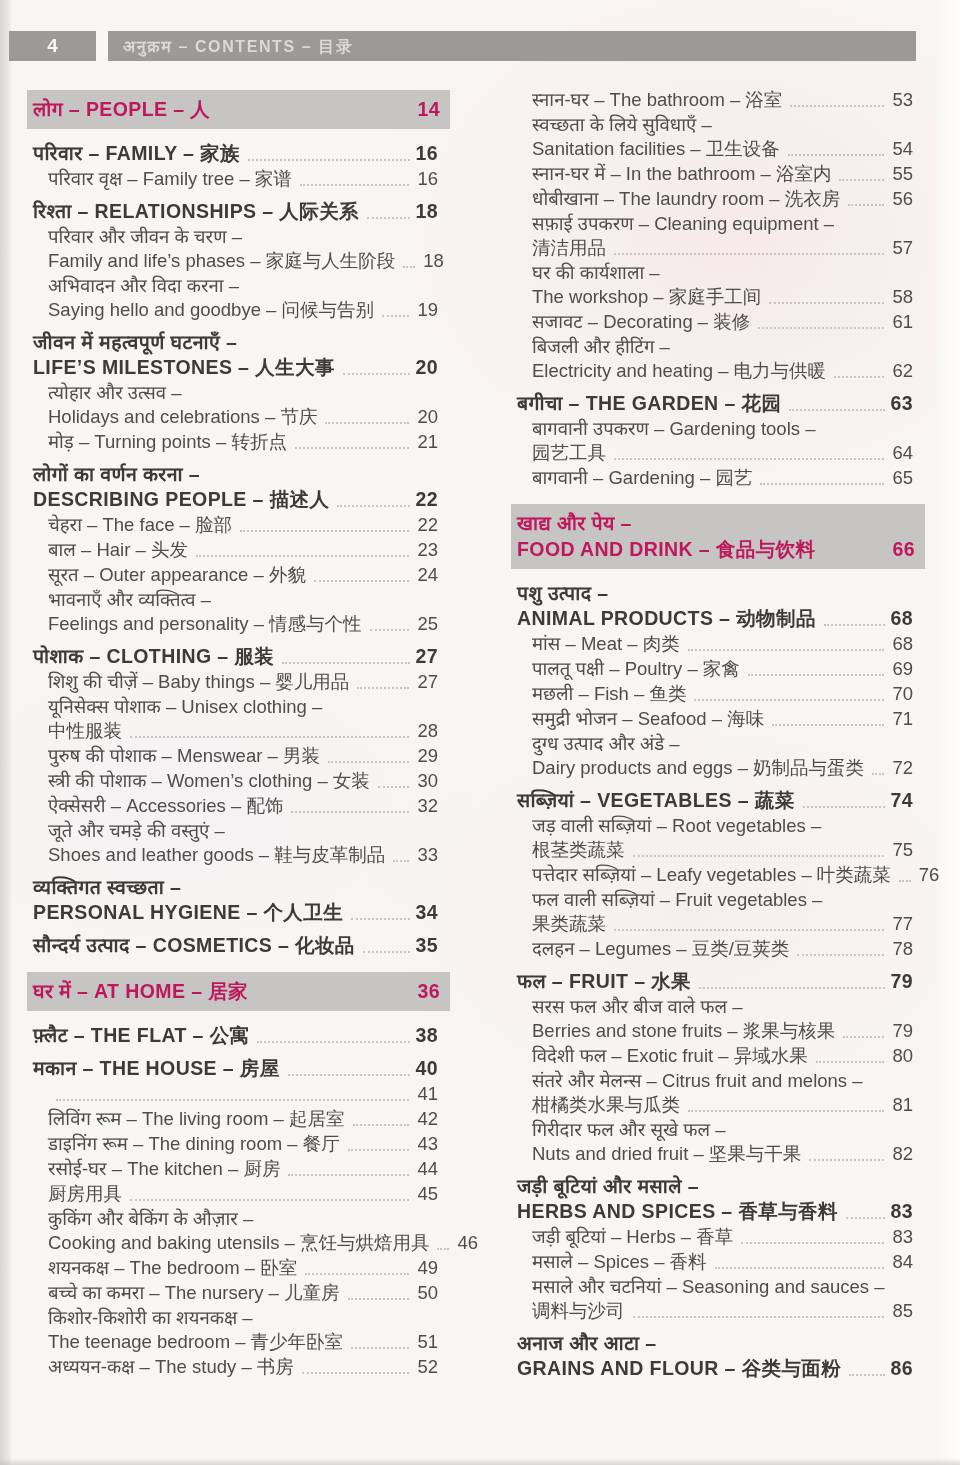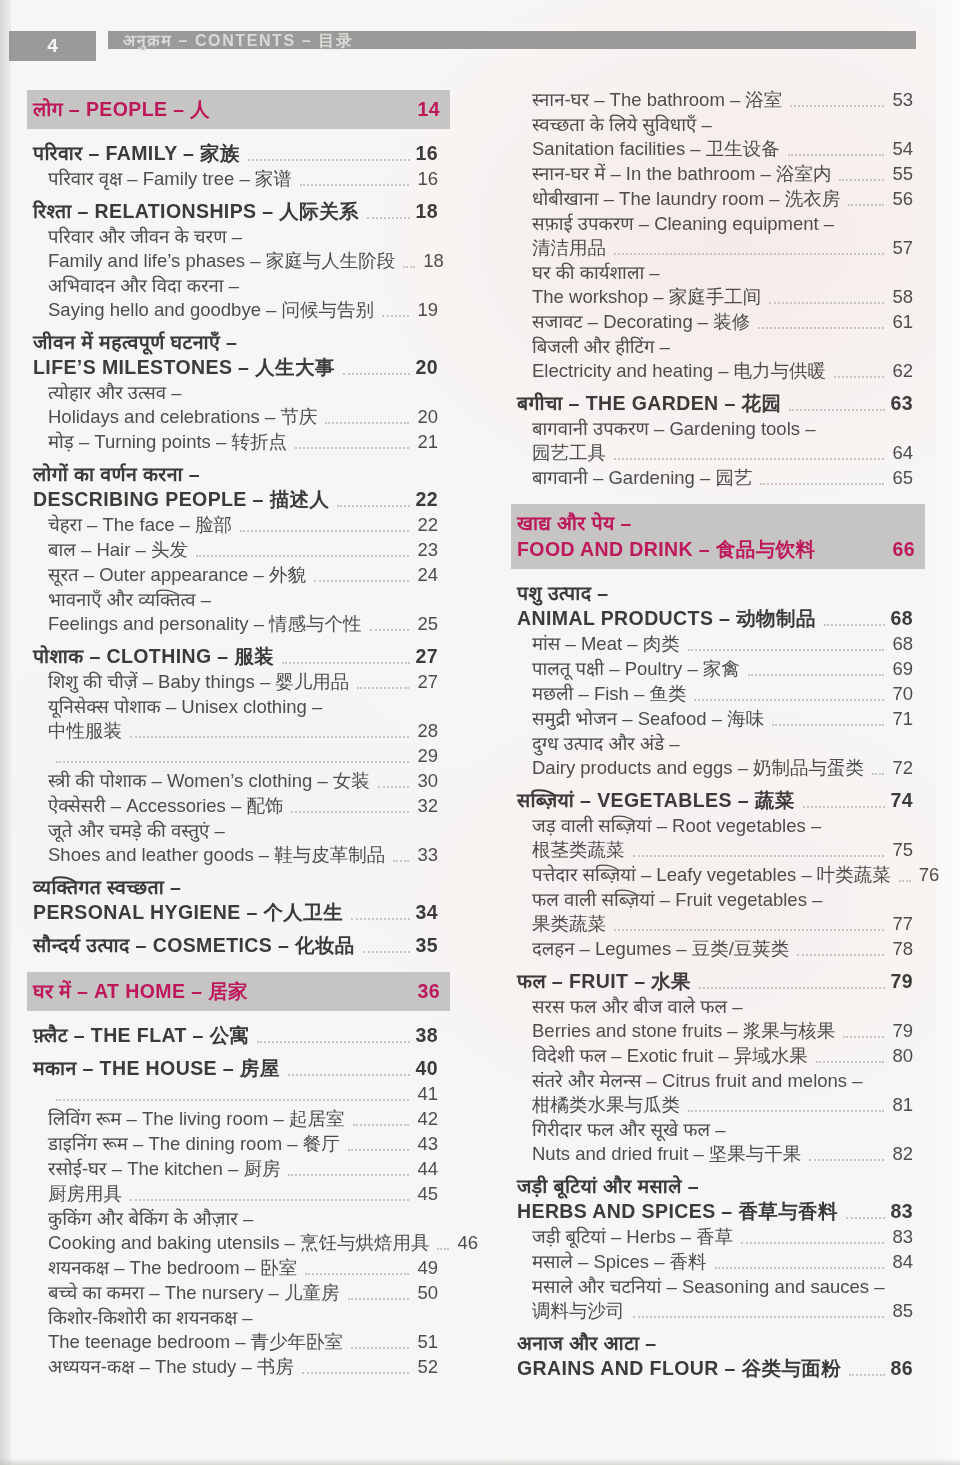--- a/index.html
+++ b/index.html
@@ -22,21 +22,21 @@
                 background:linear-gradient(to left,#fdfdfc,#f9f7f6); }
   .edge-bottom{ position:absolute; left:0; bottom:0; width:100%; height:7px;
                 background:linear-gradient(to top, rgba(180,178,175,0.45), transparent); }
 
   .pagenum-box {
     position:absolute; left:9px; top:31px; width:87px; height:30px;
     background:#9b9a98; color:#f6f5f3; font-weight:bold; font-size:19px;
     display:flex; align-items:center; justify-content:center;
   }
   .header-bar {
-    position:absolute; left:108px; top:31px; width:793px; height:18px;
+    position:absolute; left:108px; top:31px; width:793px; height:30px;
     background:#9b9a98; color:#dbdad8; font-size:16px; font-weight:bold;
     display:flex; align-items:center; padding-left:15px; letter-spacing:1.6px;
   }
 
   .col { position:absolute; top:88px; font-size:18.5px; line-height:24px; }
   .col-left  { left:33px;  width:405px; }
   .col-right { left:517px; width:396px; }
 
   .toc-item { margin-bottom:1px; }
   .toc-item .line-flex { display:flex; align-items:baseline; }
@@ -198,20 +198,21 @@
       <div class="toc-item entry">
         <div class="line"><span class="txt">यूनिसेक्स पोशाक – Unisex clothing –</span></div>
         <div class="line line-flex">
           <span class="txt">中性服装</span>
           <span class="leader"></span>
           <span class="num">28</span>
         </div>
       </div>
       <div class="toc-item entry">
         <div class="line line-flex">
+          <span class="txt">पुरुष की पोशाक – Menswear – 男装</span>
           <span class="leader"></span>
           <span class="num">29</span>
         </div>
       </div>
       <div class="toc-item entry">
         <div class="line line-flex">
           <span class="txt">स्त्री की पोशाक – Women’s clothing – 女装</span>
           <span class="leader"></span>
           <span class="num">30</span>
         </div>

